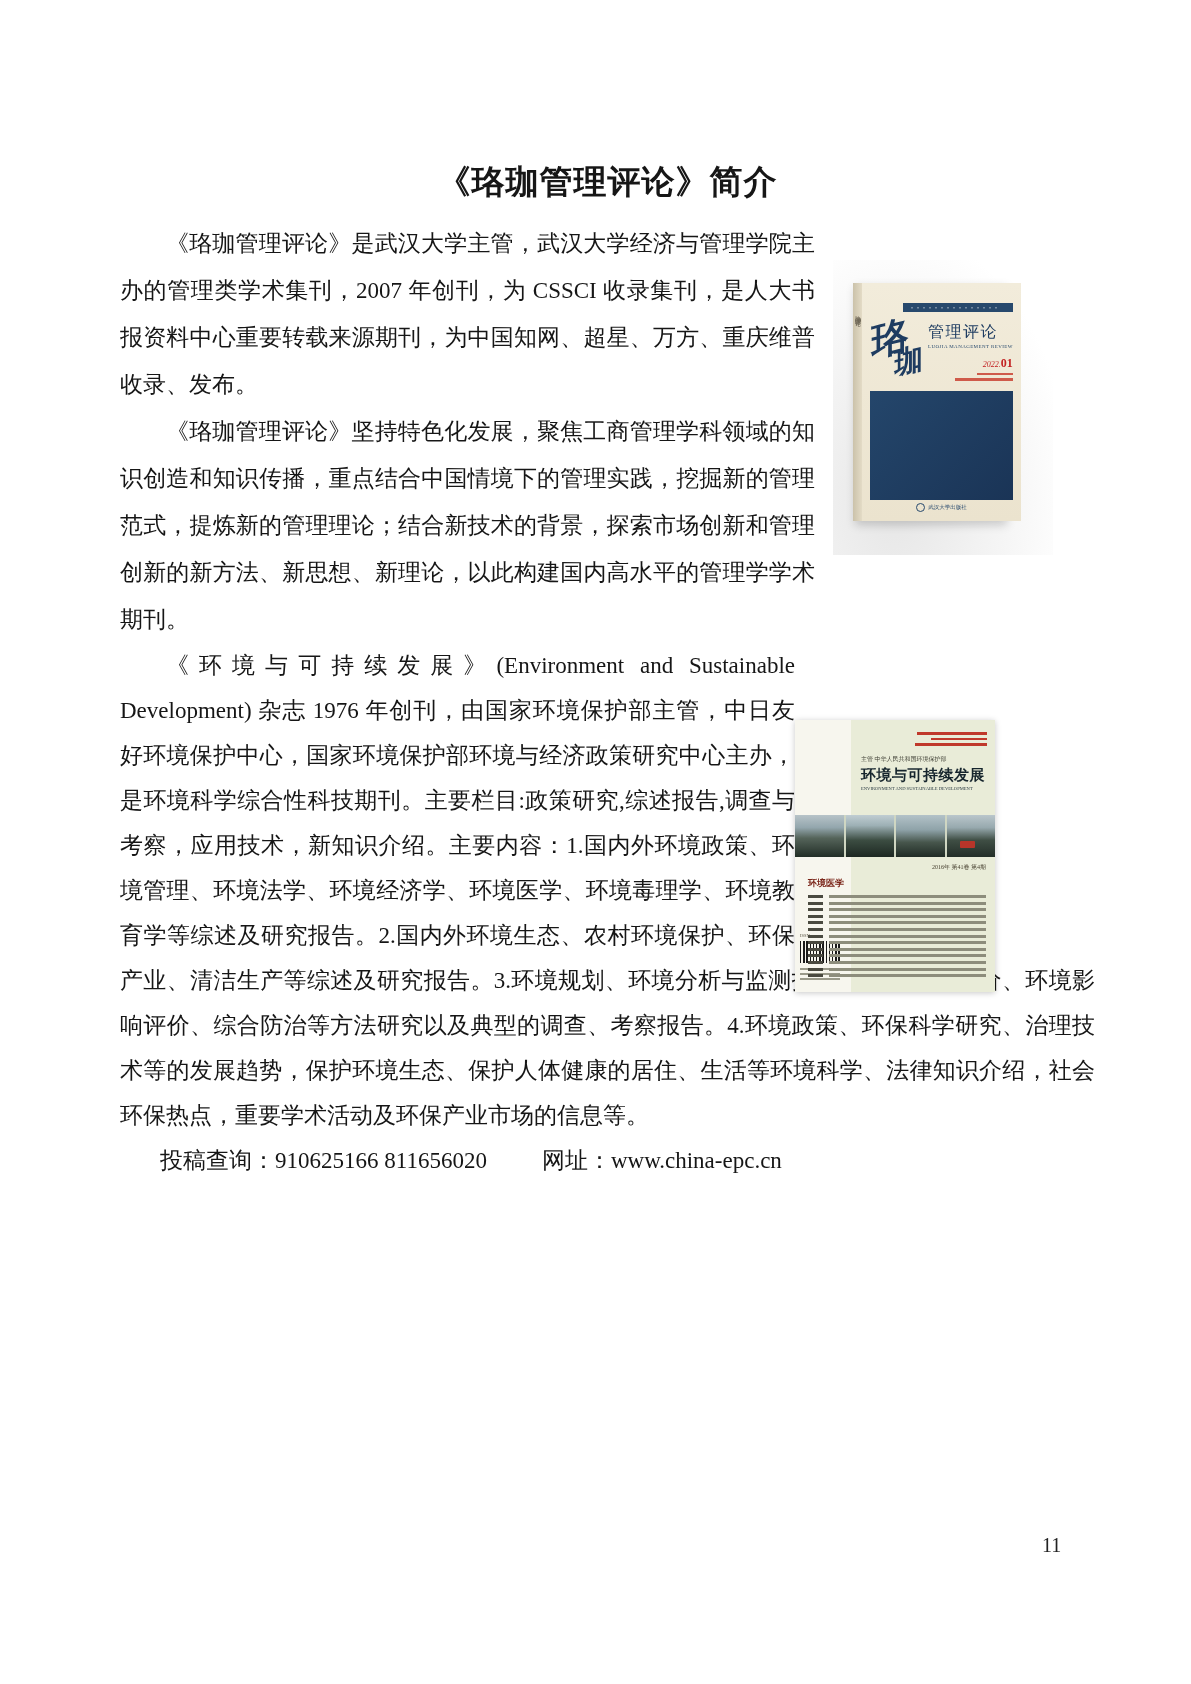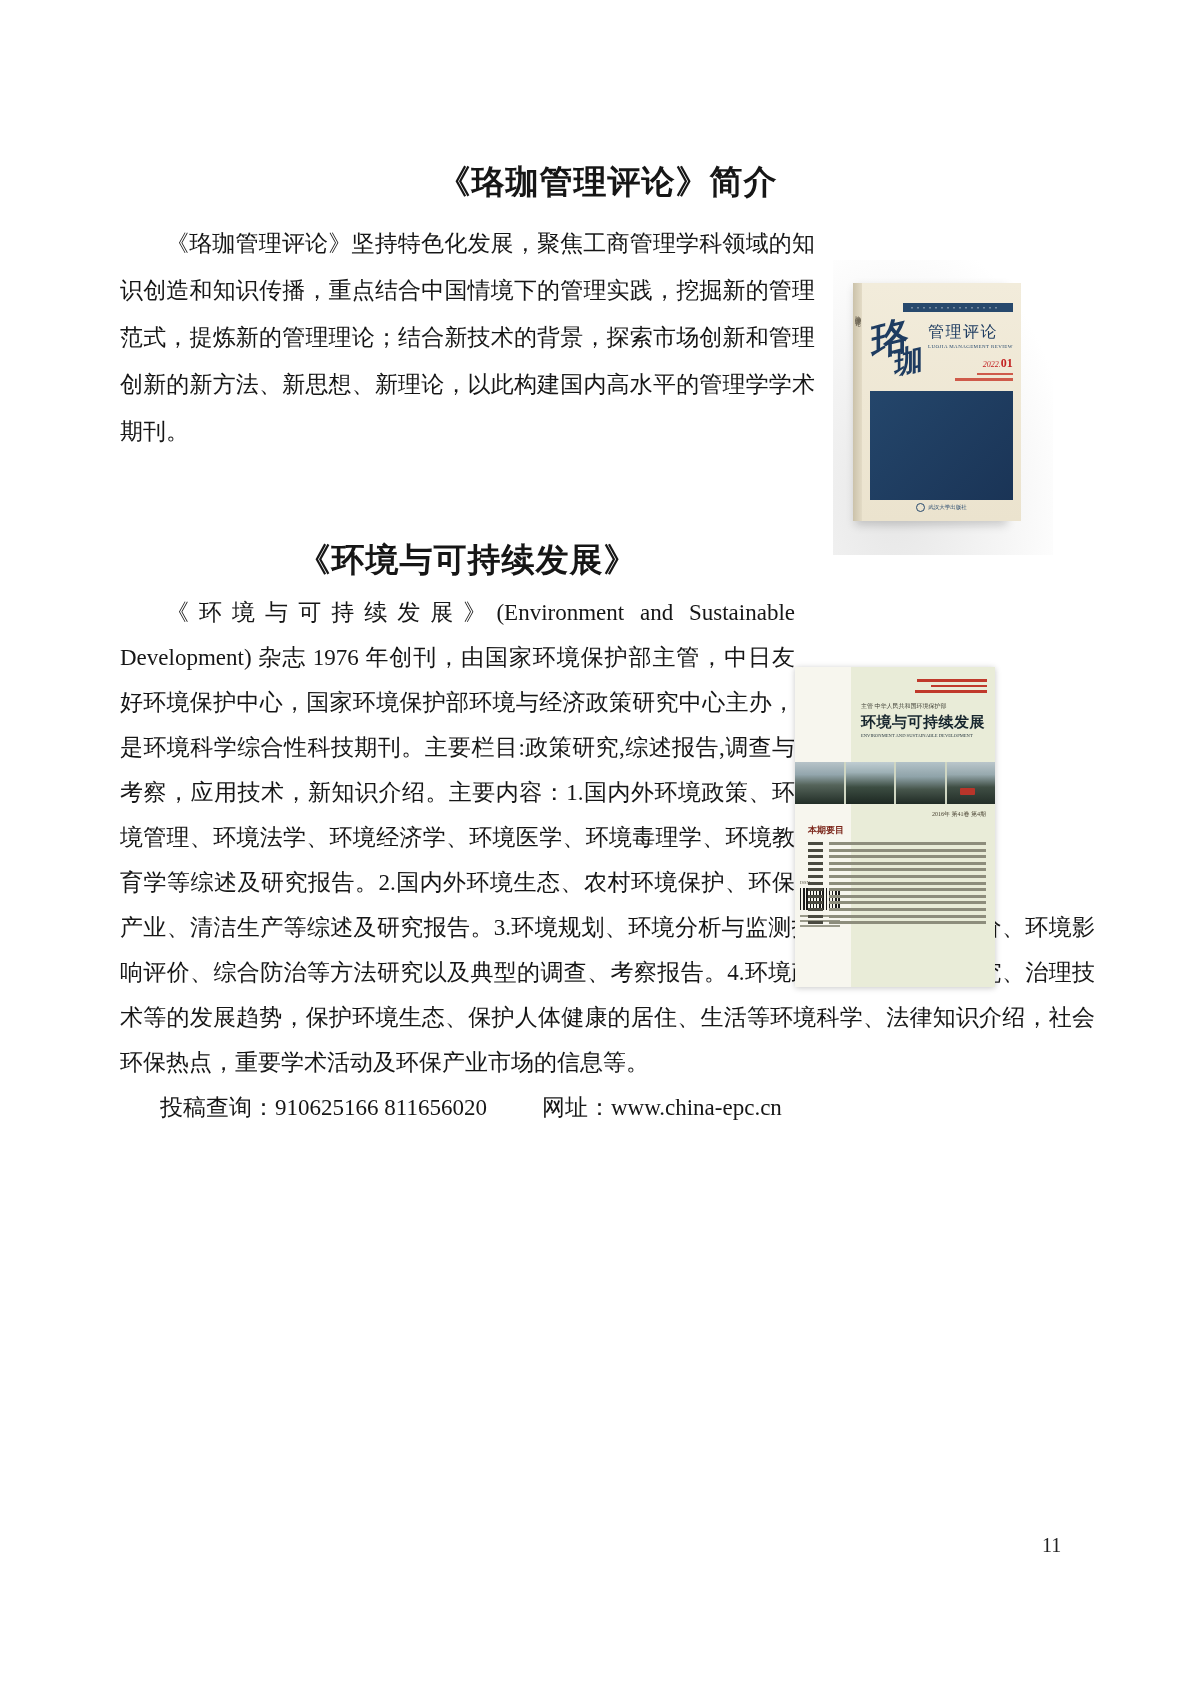--- a/index.html
+++ b/index.html
@@ -56,21 +56,21 @@
   .issue .yr{font-size:8px;font-style:italic;}
   .issue .no{font-size:12px;font-weight:bold;}
   .tbar{height:2.5px;background:#cf5a4a;margin:3px 0 0 auto;}
   .navy-rect{margin-top:9px;width:100%;height:112px;
     background:linear-gradient(135deg,#24466b,#1a3456);}
   .pub{margin-top:auto;display:flex;align-items:center;justify-content:center;gap:3px;padding:3px 0 1px;}
   .pub-icon{width:9px;height:9px;border:1.5px solid #27496d;border-radius:50%;box-sizing:border-box;}
   .pub-text{font-size:5.5px;color:#27496d;white-space:nowrap;}
 
   
-  .journal2{position:absolute;top:77px;left:0;width:200px;height:320px;display:flex;
+  .journal2{position:absolute;top:77px;left:0;width:200px;height:272px;display:flex;
     box-shadow:0 1px 6px rgba(0,0,0,.22);}
   .j2-left{width:56px;background:#f7f6ee;position:relative;}
   .j2-right{flex:1;background:var(--green);position:relative;
     padding:12px 8px 8px 10px;box-sizing:border-box;}
   .rline{height:2.5px;background:#c0392b;margin:0 0 3px auto;}
   .j2-super{font-size:6px;color:#3c3c32;margin-top:9px;white-space:nowrap;}
   .j2-mast{font-size:15px;font-weight:bold;color:#16252d;white-space:nowrap;
     letter-spacing:.5px;margin-top:2px;}
   .j2-mast-en{font-size:4.6px;color:#2a3a42;white-space:nowrap;margin-top:1px;}
   .photo-strip{position:absolute;top:95px;left:0;width:200px;height:42px;display:flex;
@@ -129,24 +129,24 @@
             </div>
           </div>
           <div class="navy-rect"></div>
           <div class="pub">
             <span class="pub-icon"></span>
             <span class="pub-text">武汉大学出版社</span>
           </div>
         </div>
       </div>
     </div>
+    <p class="body-text">《珞珈管理评论》是武汉大学主管，武汉大学经济与管理学院主办的管理类学术集刊，2007 年创刊，为 CSSCI 收录集刊，是人大书报资料中心重要转载来源期刊，为中国知网、超星、万方、重庆维普收录、发布。</p>
     <p class="body-text">《珞珈管理评论》坚持特色化发展，聚焦工商管理学科领域的知识创造和知识传播，重点结合中国情境下的管理实践，挖掘新的管理范式，提炼新的管理理论；结合新技术的背景，探索市场创新和管理创新的新方法、新思想、新理论，以此构建国内高水平的管理学学术期刊。</p>
   </div>
 
-  <h1 class="doc-title title2">《环境与可持续发展》</h1>
 
   <div class="sec sec2">
     <div class="float2">
       <div class="journal2">
         <div class="j2-left">
           <div class="issn">ISSN</div>
           <div class="barcode"></div>
           <div class="j2-small"></div>
         </div>
         <div class="j2-right">
@@ -157,21 +157,21 @@
           <div class="j2-mast">环境与可持续发展</div>
           <div class="j2-mast-en">ENVIRONMENT AND SUSTAINABLE DEVELOPMENT</div>
         </div>
         <div class="photo-strip">
           <div class="ph ph1"></div>
           <div class="ph ph2"></div>
           <div class="ph ph3"></div>
           <div class="ph ph4"></div>
         </div>
         <div class="j2-issue">2016年 第41卷 第4期</div>
-        <div class="j2-toc-title">本期要目</div>
+        <div class="j2-toc-title">环境医学</div>
         <div class="j2-toc"></div>
       </div>
     </div>
     <p class="body-text">《环境与可持续发展》(Environment and Sustainable Development) 杂志 1976 年创刊，由国家环境保护部主管，中日友好环境保护中心，国家环境保护部环境与经济政策研究中心主办，是环境科学综合性科技期刊。主要栏目:政策研究,综述报告,调查与考察，应用技术，新知识介绍。主要内容：1.国内外环境政策、环境管理、环境法学、环境经济学、环境医学、环境毒理学、环境教育学等综述及研究报告。2.国内外环境生态、农村环境保护、环保产业、清洁生产等综述及研究报告。3.环境规划、环境分析与监测技术、环境质量评价、环境影响评价、综合防治等方法研究以及典型的调查、考察报告。4.环境政策、环保科学研究、治理技术等的发展趋势，保护环境生态、保护人体健康的居住、生活等环境科学、法律知识介绍，社会环保热点，重要学术活动及环保产业市场的信息等。</p>
     <p class="contact"><span>投稿查询：910625166 811656020</span><span class="gap"></span><span>网址：www.china-epc.cn</span></p>
   </div>
 
   <div class="page-number">11</div>
 </div>
 

